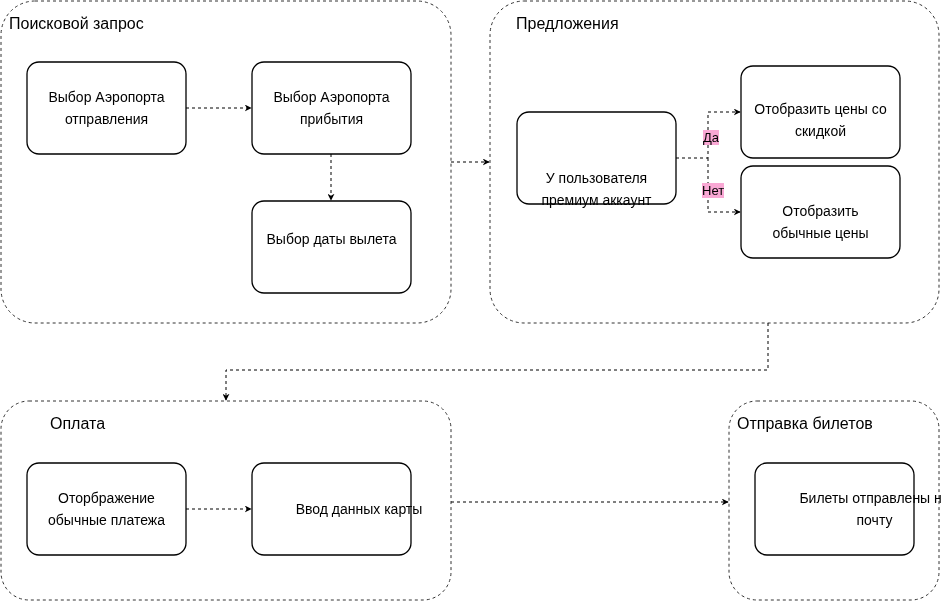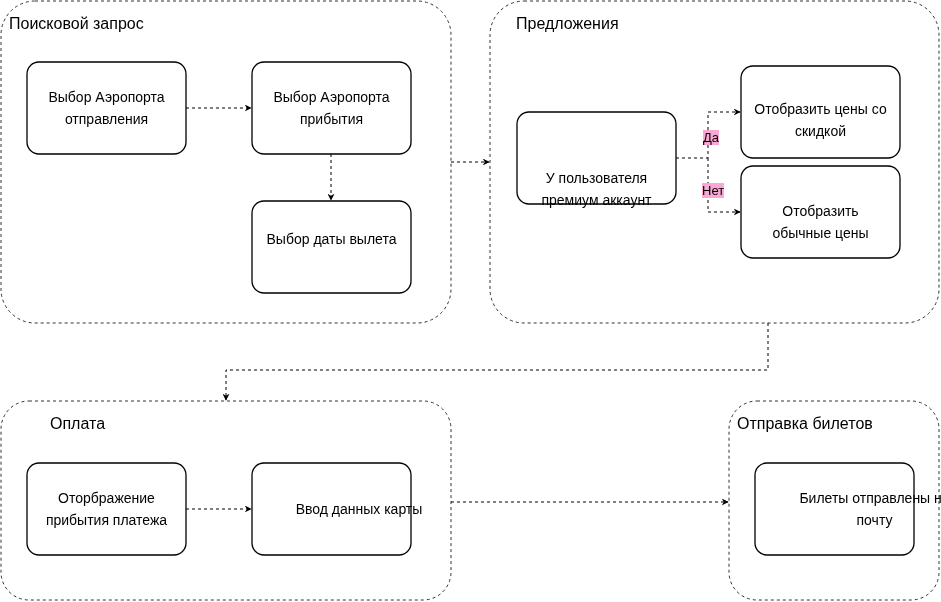--- a/index.html
+++ b/index.html
@@ -53,18 +53,18 @@
 <div class="lbl" style="left:516px;top:15px;">Предложения</div>
 <div class="lbl" style="left:50px;top:415px;">Оплата</div>
 <div class="lbl" style="left:737px;top:415px;">Отправка билетов</div>
 
 <div class="nodetxt" style="left:30px;top:62px;width:153px;height:92px;">Выбор Аэропорта отправления</div>
 <div class="nodetxt" style="left:255px;top:62px;width:153px;height:92px;">Выбор Аэропорта прибытия</div>
 <div class="nodetxt" style="left:252px;top:201px;width:159px;height:76px;">Выбор даты вылета</div>
 <div class="nodetxt" style="left:520px;top:112px;width:153px;height:92px;margin-top:31px;">У пользователя премиум аккаунт</div>
 <div class="nodetxt" style="left:741px;top:66px;width:159px;height:107px;">Отобразить цены со скидкой</div>
 <div class="nodetxt" style="left:770px;top:166px;width:101px;height:112px;">Отобразить обычные цены</div>
-<div class="nodetxt" style="left:36px;top:463px;width:141px;height:92px;">Оторбражение прибытия платежа</div>
+<div class="nodetxt" style="left:36px;top:463px;width:141px;height:92px;">Оторбражение обычные платежа</div>
 <div class="nodetxt" style="left:252px;top:463px;width:150px;height:92px;padding-left:32px;">Ввод данных карты</div>
 <div class="nodetxt" style="left:755px;top:463px;width:159px;height:92px;padding-left:40px;">Билеты отправлены на почту</div>
 
 <div class="edgelbl" style="left:703px;top:130px;">Да</div>
 <div class="edgelbl" style="left:702px;top:183px;">Нет</div>
 
 </body></html>

